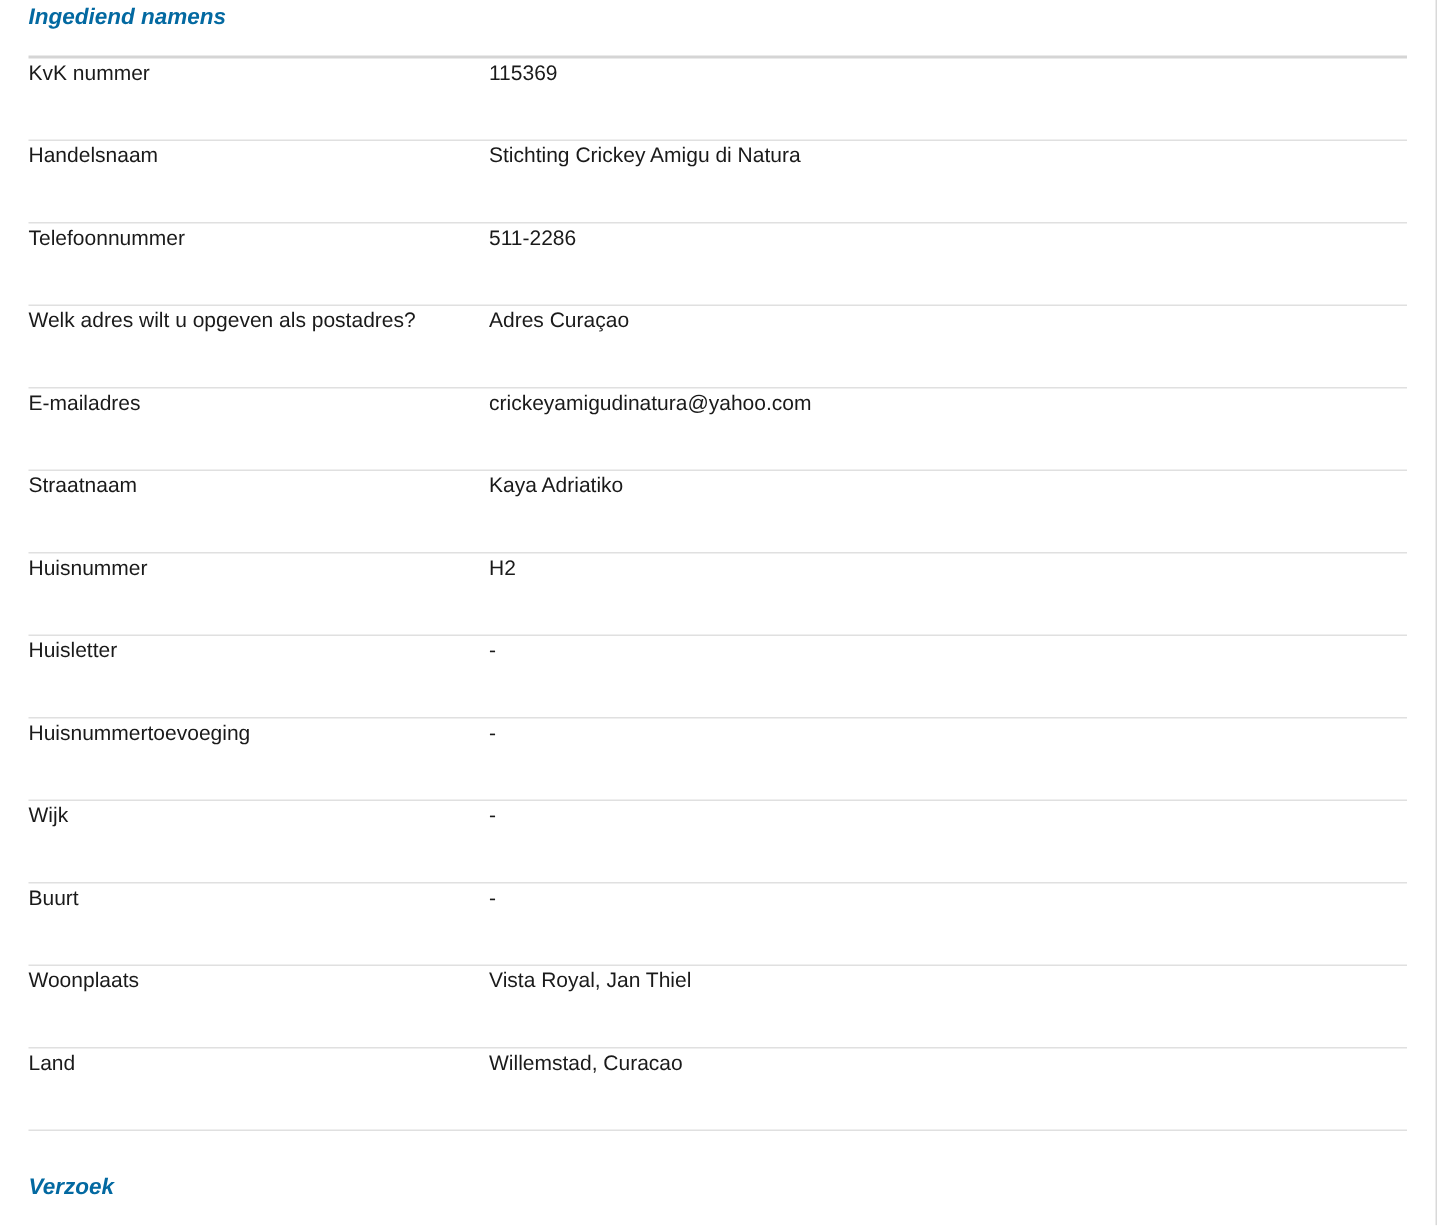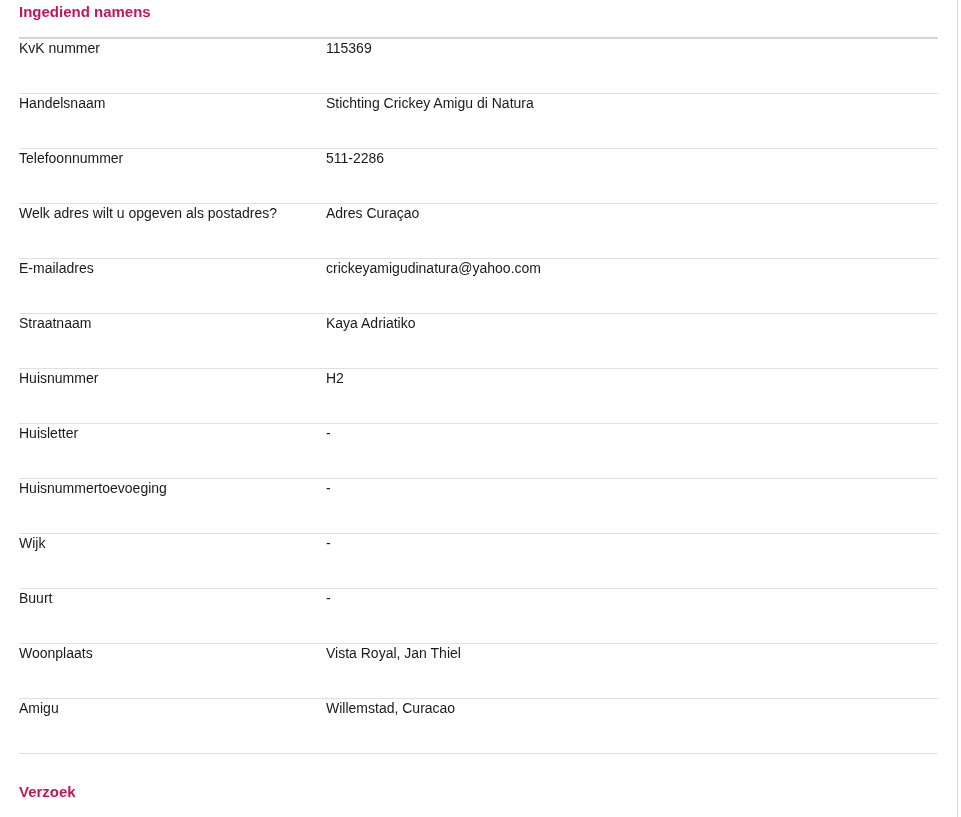--- a/index.html
+++ b/index.html
@@ -27,21 +27,22 @@
   .content {
     margin-left: 19px;
     width: 919px;
   }
   .section-title {
     margin: 0;
     padding: 4px 0 0 0;
     font-size: 15px;
     font-weight: bold;
     line-height: 15px;
-    color: #be185d;
+    color: #0369a1;
+    font-style: italic;
   }
   .section-rule {
     height: 2px;
     background: #d5d5d5;
     margin-top: 18px;
   }
   .row {
     display: flex;
     align-items: flex-start;
     height: 54px;
@@ -113,21 +114,21 @@
     </div>
     <div class="row">
       <div class="label">Buurt</div>
       <div class="value">-</div>
     </div>
     <div class="row">
       <div class="label">Woonplaats</div>
       <div class="value">Vista Royal, Jan Thiel</div>
     </div>
     <div class="row">
-      <div class="label">Amigu</div>
+      <div class="label">Land</div>
       <div class="value">Willemstad, Curacao</div>
     </div>
 
     <h2 class="section-title second">Verzoek</h2>
 
   </div>
   <div class="right-line"></div>
 </div>
 
 </body></html>

